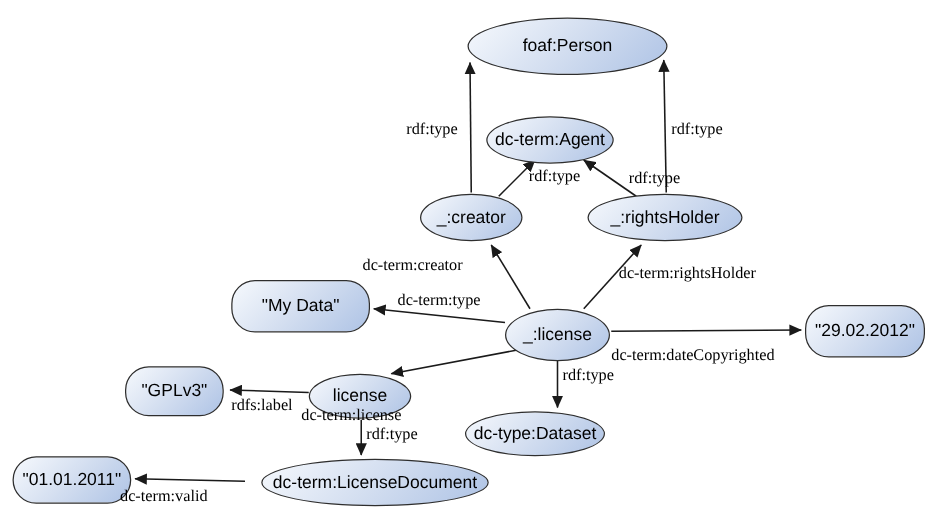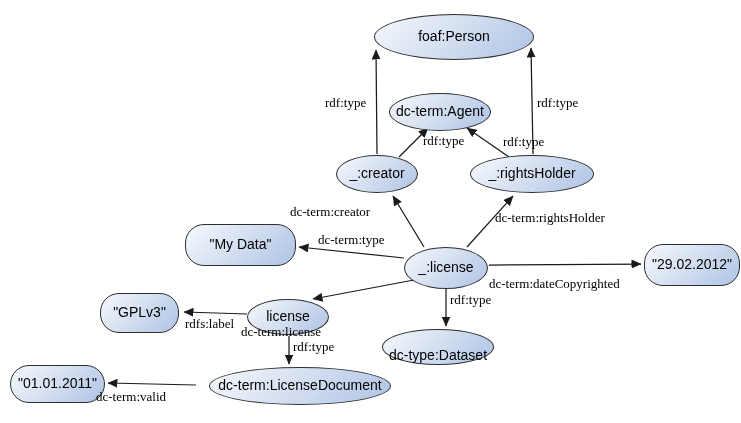--- a/index.html
+++ b/index.html
@@ -78,21 +78,21 @@
       </div>
       <div class="node rounded" style="left: 644px; top: 244px; width: 96px; height: 42px; border-color: rgb(46, 46, 46); background: linear-gradient(135deg, rgb(246, 249, 253) 0%, rgb(211, 222, 240) 50%, rgb(174, 195, 229) 100%);">
         <span>"29.02.2012"</span>
       </div>
       <div class="node ellipse" style="left: 247px; top: 299px; width: 82px; height: 36px; border-color: rgb(46, 46, 46); background: linear-gradient(135deg, rgb(246, 249, 253) 0%, rgb(211, 222, 240) 50%, rgb(174, 195, 229) 100%);">
         <span>license</span>
       </div>
       <div class="node rounded" style="left: 100px; top: 293px; width: 79px; height: 40px; border-color: rgb(46, 46, 46); background: linear-gradient(135deg, rgb(246, 249, 253) 0%, rgb(211, 222, 240) 50%, rgb(174, 195, 229) 100%);">
         <span>"GPLv3"</span>
       </div>
-      <div class="node ellipse" style="left: 382px; top: 329px; width: 112px; height: 36px; border-color: rgb(46, 46, 46); background: linear-gradient(135deg, rgb(246, 249, 253) 0%, rgb(211, 222, 240) 50%, rgb(174, 195, 229) 100%); justify-content: flex-end;">
+      <div class="node ellipse" style="left: 372px; top: 329px; width: 112px; height: 36px; border-color: rgb(46, 46, 46); background: linear-gradient(135deg, rgb(246, 249, 253) 0%, rgb(211, 222, 240) 50%, rgb(174, 195, 229) 100%);">
         <span>dc-type:Dataset</span>
       </div>
       <div class="node ellipse" style="left: 209px; top: 367px; width: 182px; height: 38px; border-color: rgb(46, 46, 46); background: linear-gradient(135deg, rgb(246, 249, 253) 0%, rgb(211, 222, 240) 50%, rgb(174, 195, 229) 100%);">
         <span>dc-term:LicenseDocument</span>
       </div>
       <div class="node rounded" style="left: 10px; top: 365px; width: 95px; height: 38px; border-color: rgb(46, 46, 46); background: linear-gradient(135deg, rgb(246, 249, 253) 0%, rgb(211, 222, 240) 50%, rgb(174, 195, 229) 100%);">
         <span>"01.01.2011"</span>
       </div>
     </div>
   <div id="labels">

